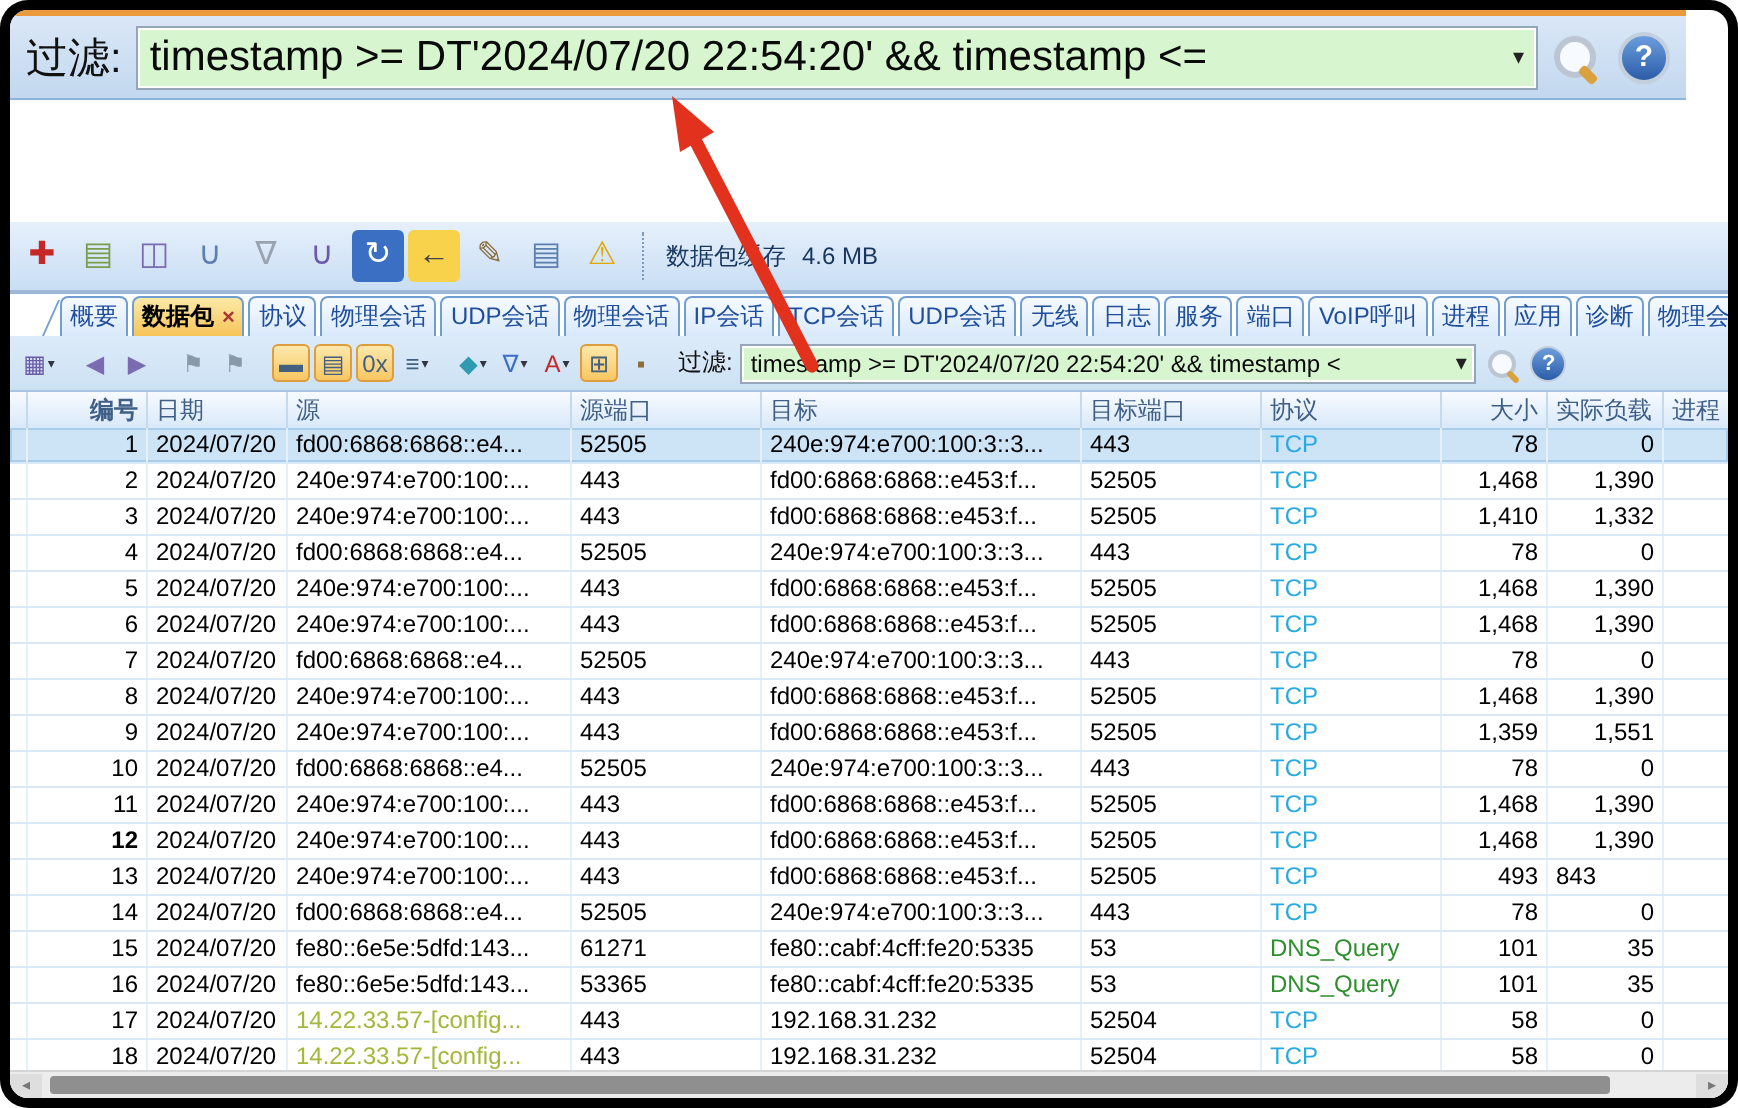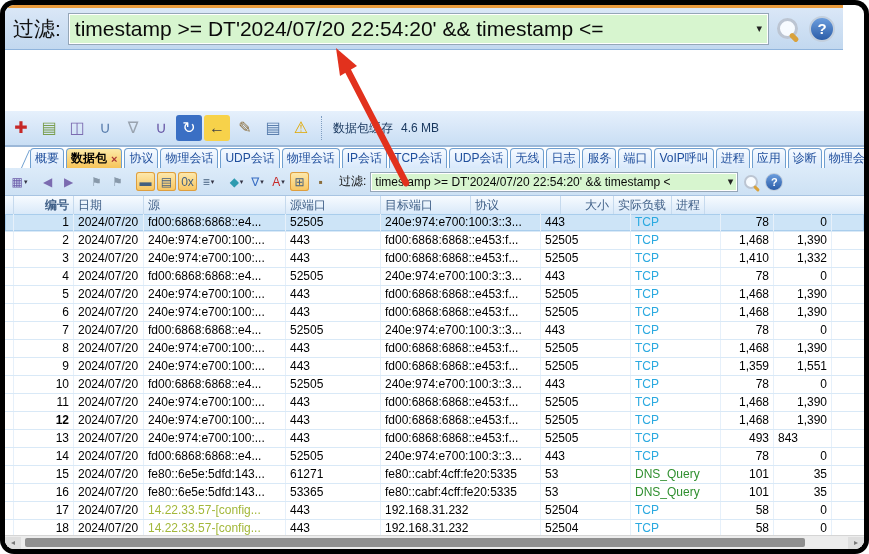--- a/index.html
+++ b/index.html
@@ -270,20 +270,21 @@
         </span>
       <span class="help sm">?</span>
     </div>
 
     <div class="thead" id="thead">
         <span class="hcell" style="width: 8px; text-align: left;"></span>
         <span class="hcell" style="width: 60px; text-align: right; font-weight: bold;">编号</span>
         <span class="hcell" style="width: 70px; text-align: left;">日期</span>
         <span class="hcell" style="width: 142px; text-align: left;">源</span>
         <span class="hcell" style="width: 95px; text-align: left;">源端口</span>
+        <span class="hcell" style="width: 160px; text-align: left;">目标</span>
         <span class="hcell" style="width: 90px; text-align: left;">目标端口</span>
         <span class="hcell" style="width: 90px; text-align: left;">协议</span>
         <span class="hcell" style="width: 53px; text-align: right;">大小</span>
         <span class="hcell" style="width: 58px; text-align: left;">实际负载</span>
         <span class="hcell" style="width: 33px; text-align: left;">进程</span>
       </div>
     <div class="tbody" id="tbody">
         <div class="trow sel" style="background: rgb(205, 228, 247);">
           <span class="tcell" style="width: 8px; text-align: left;"></span>
           <span class="tcell" style="width: 60px; text-align: right;">1</span>

